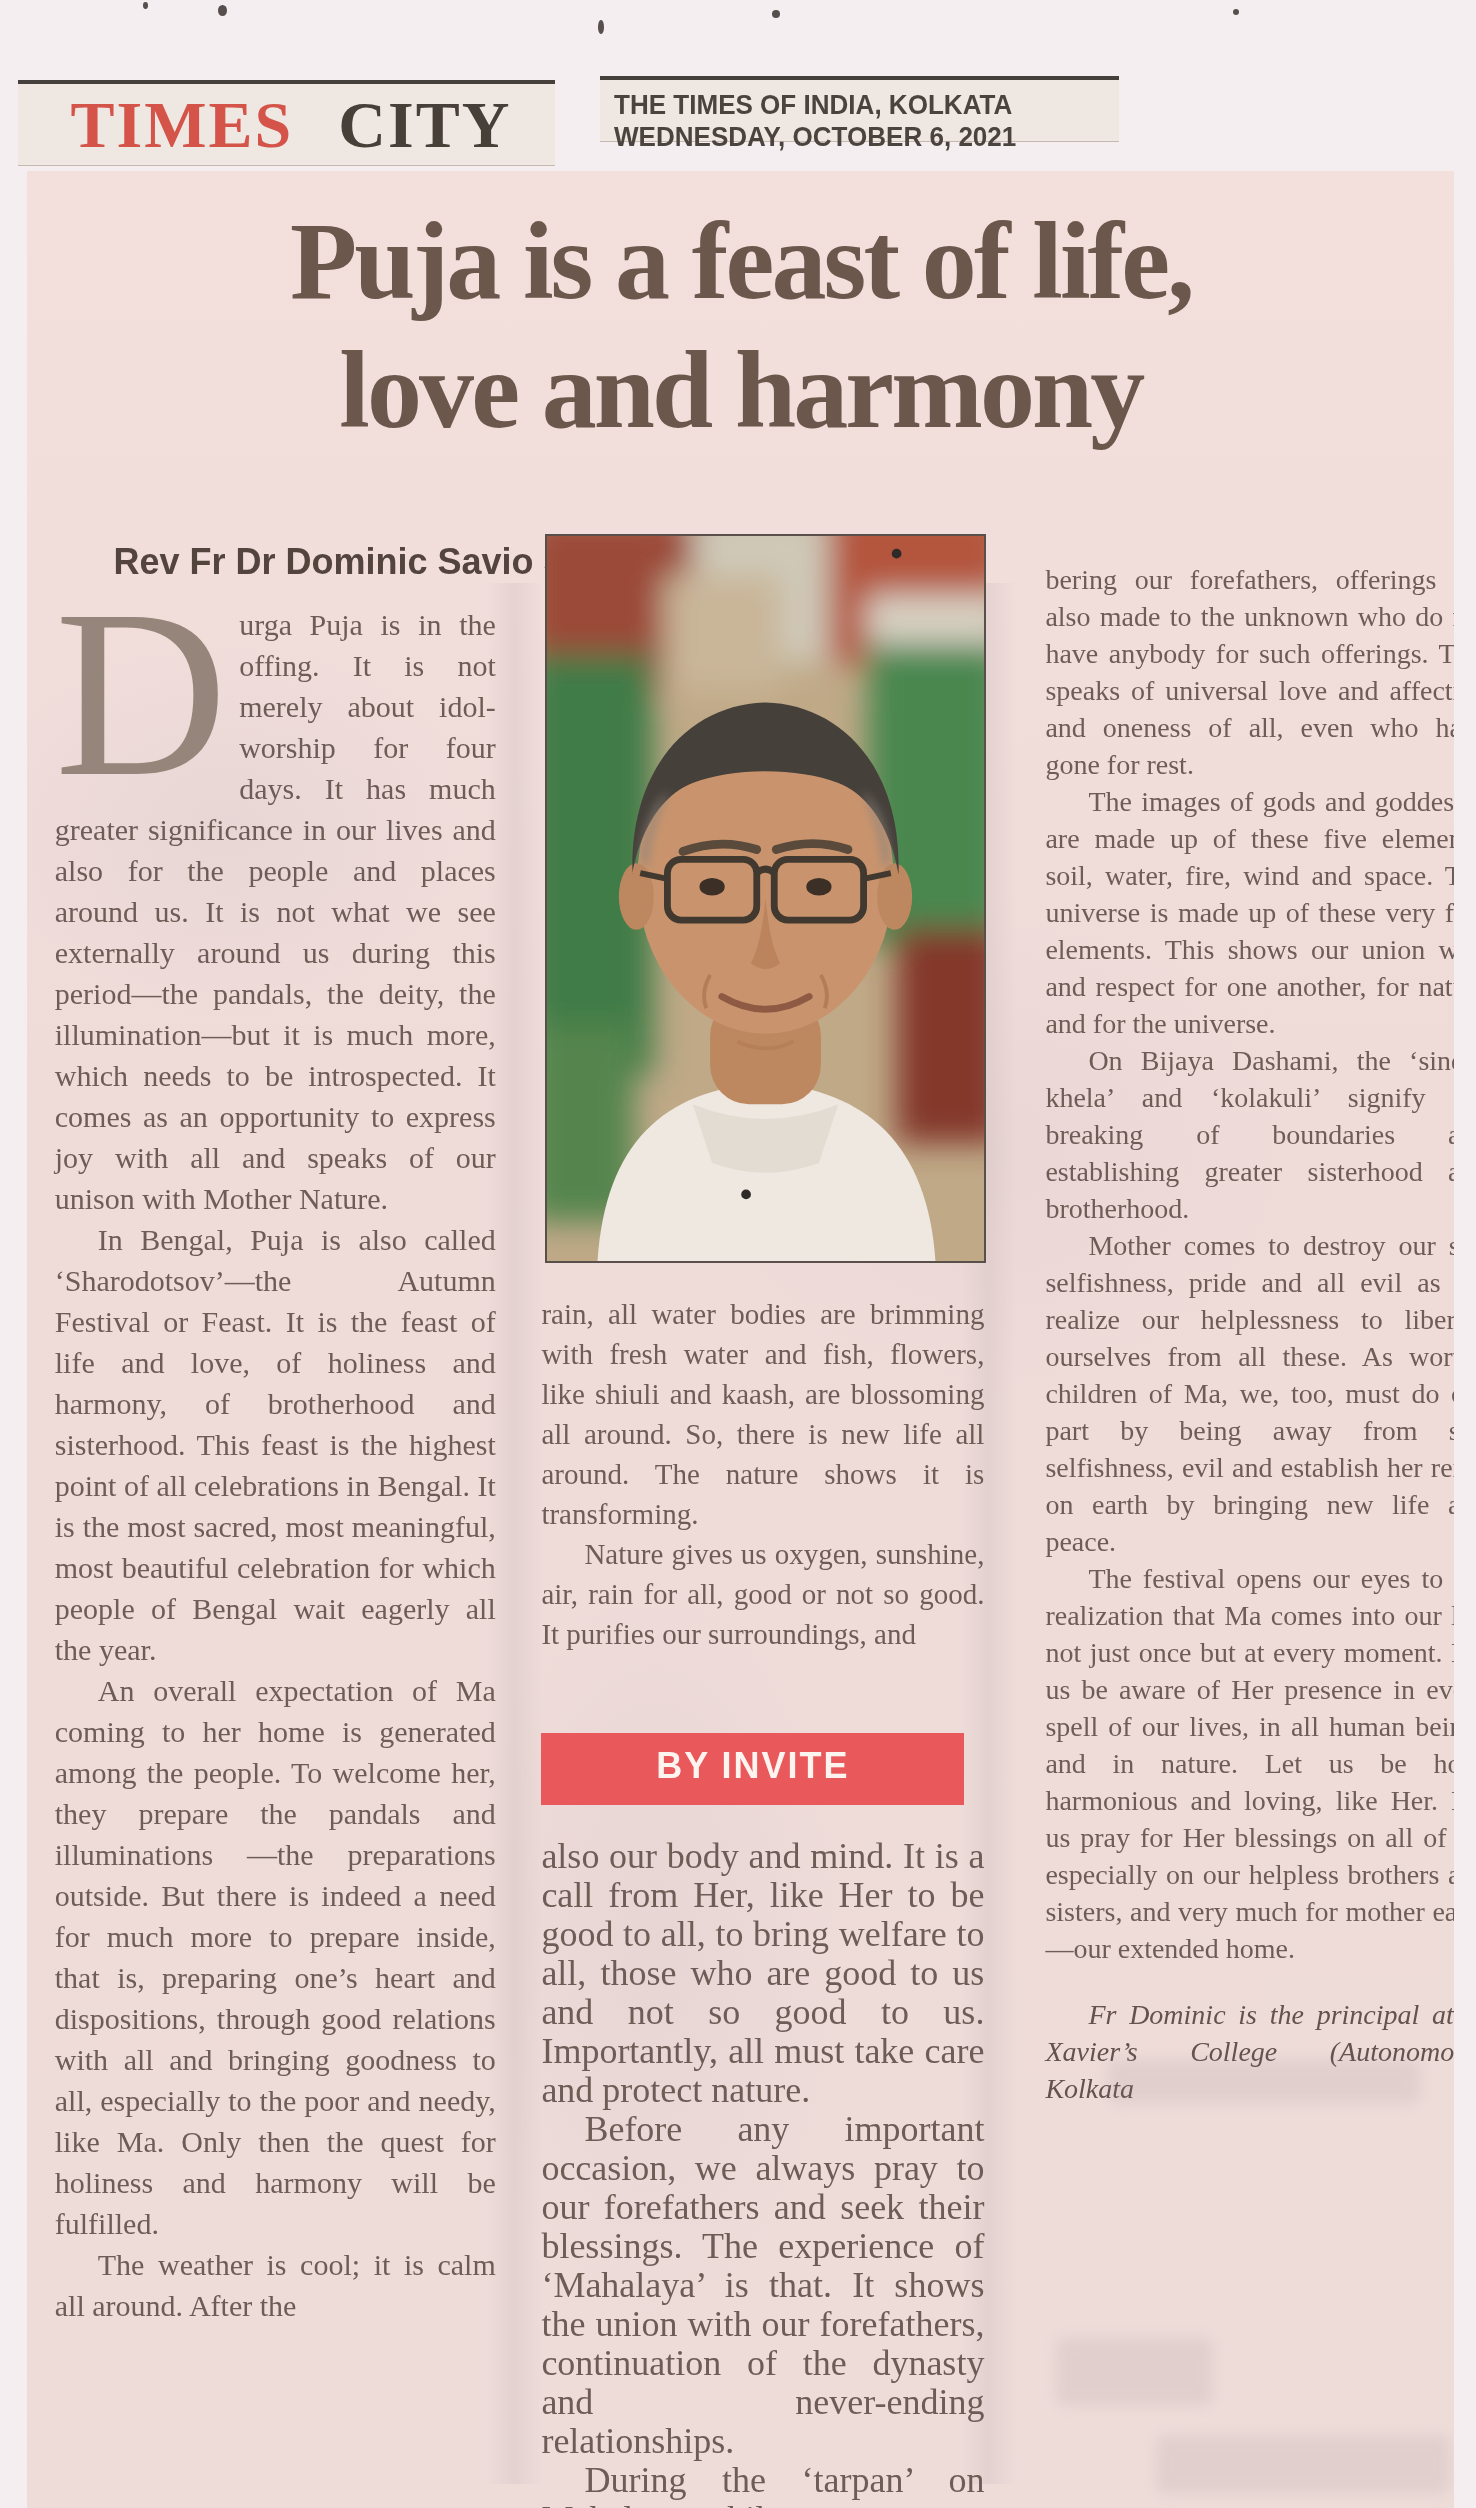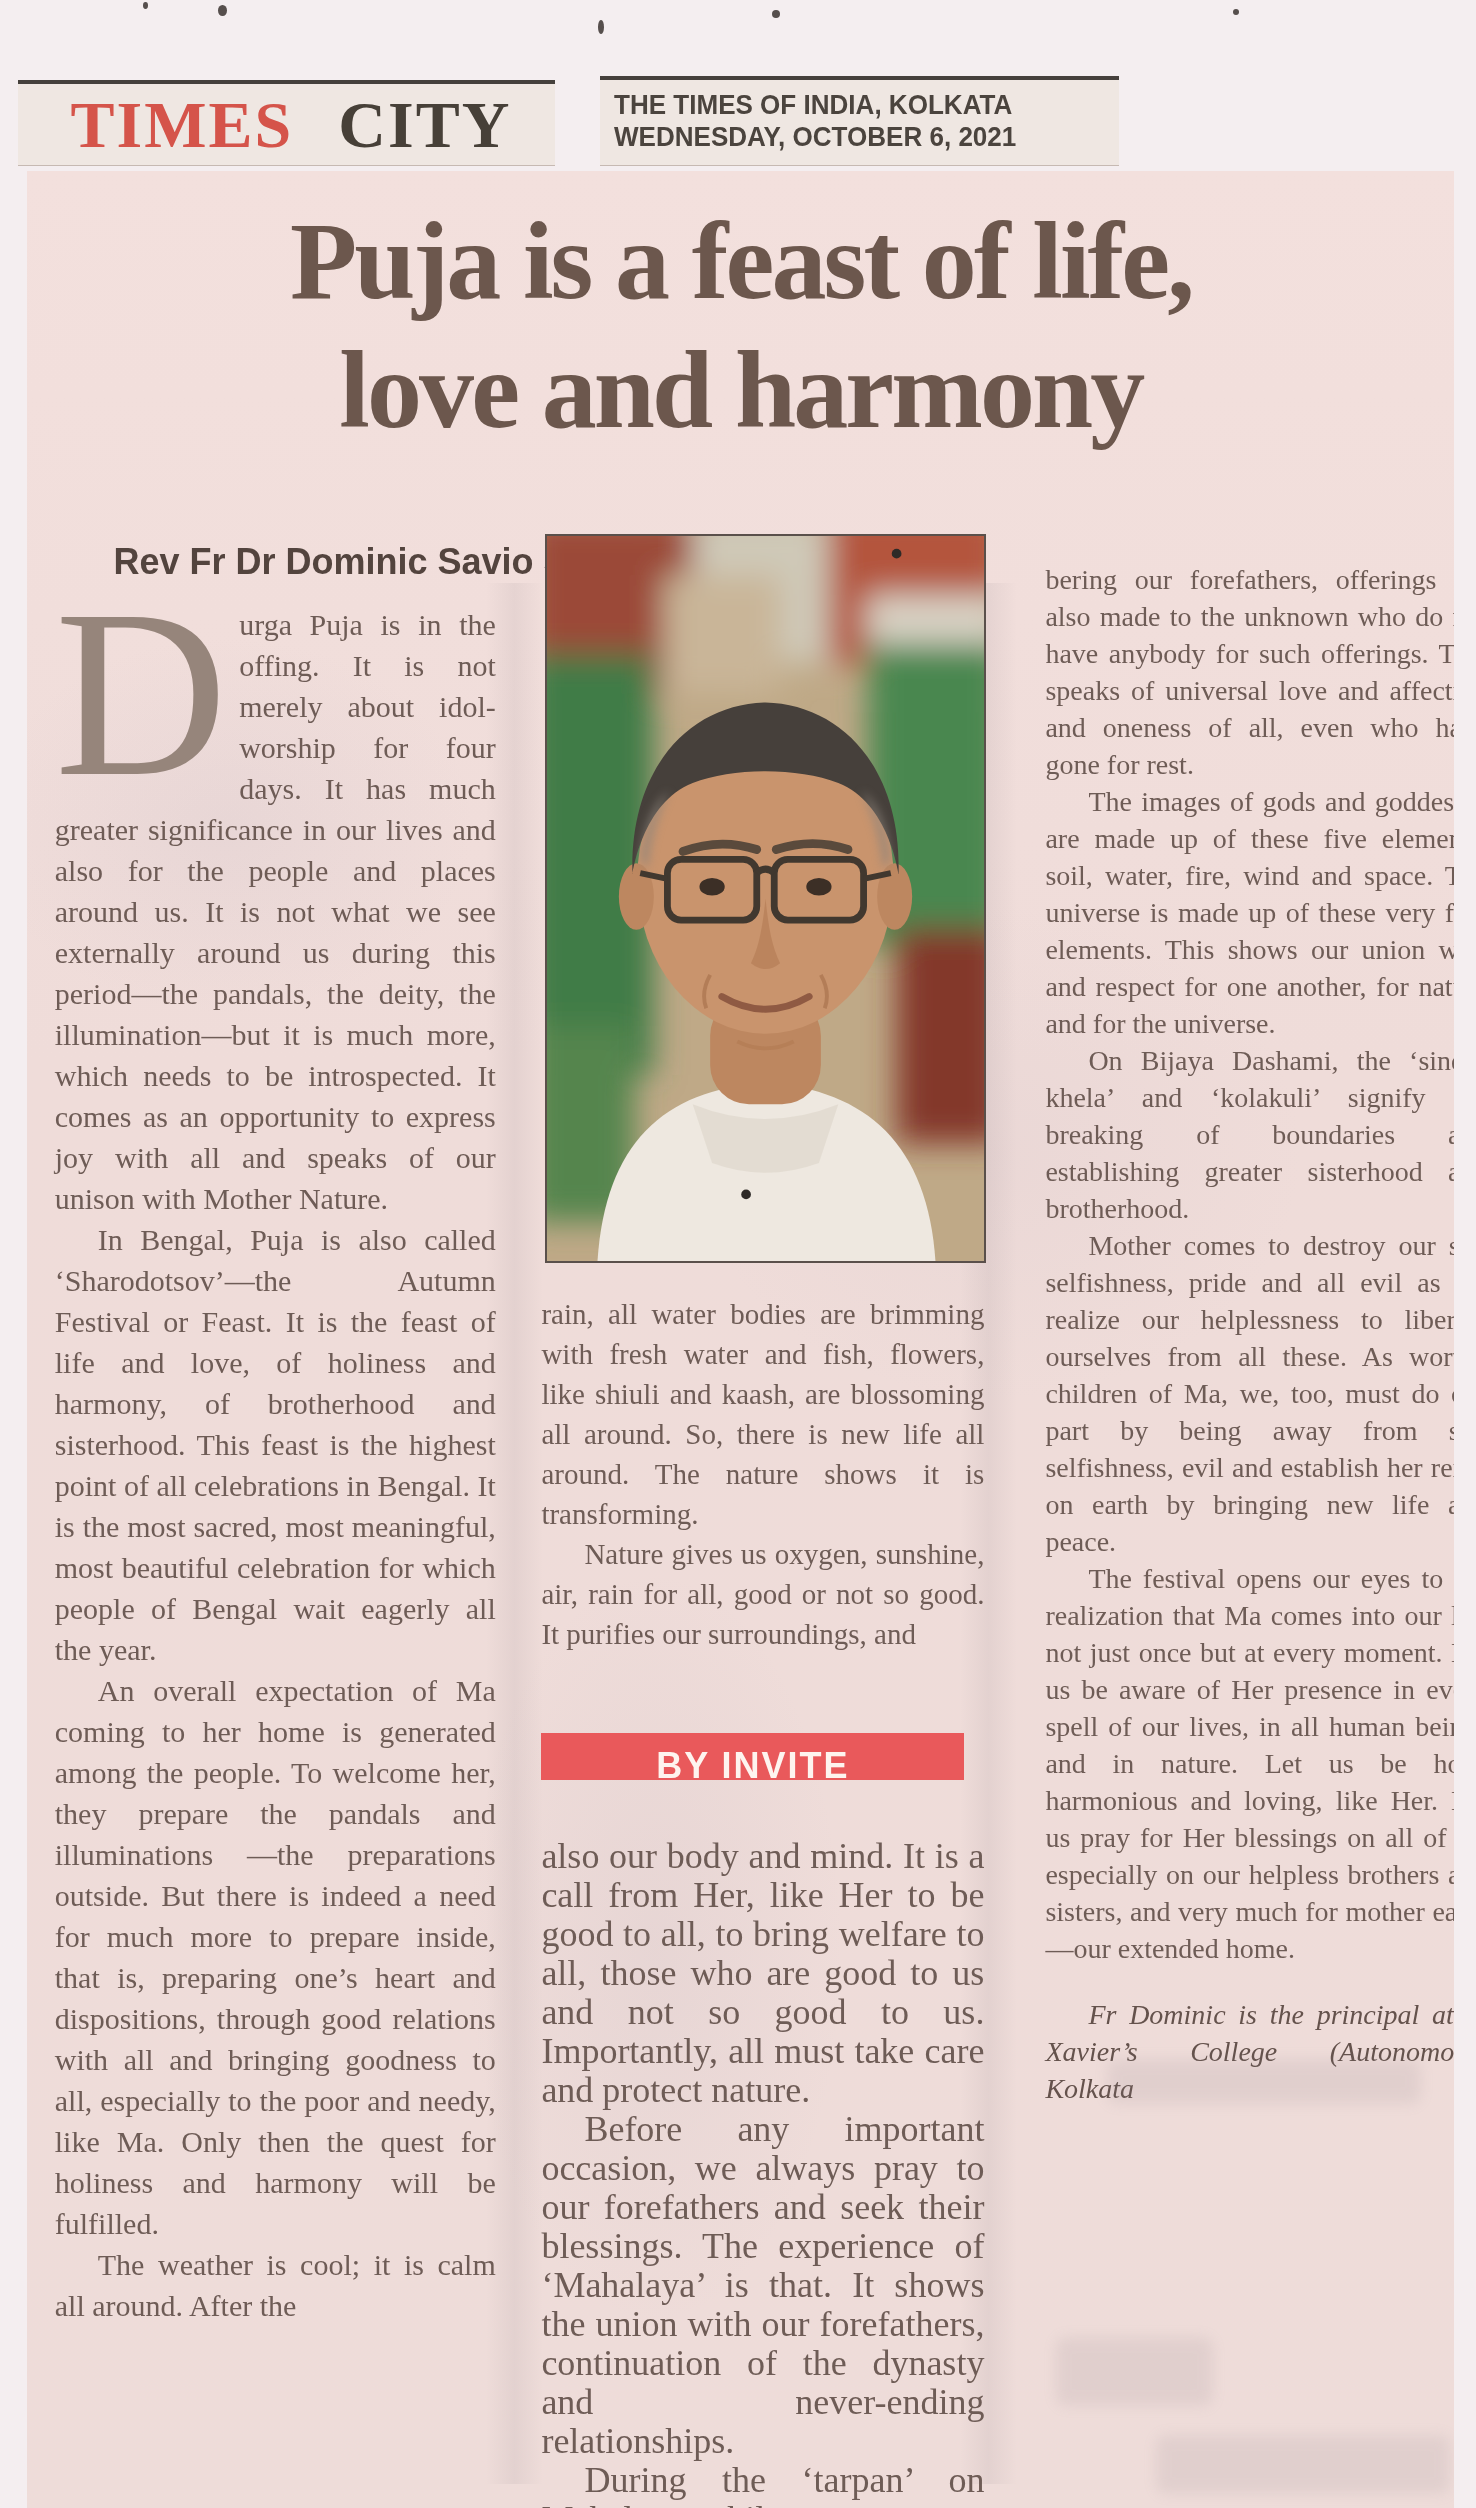--- a/index.html
+++ b/index.html
@@ -17,21 +17,21 @@
     box-sizing:border-box;
   }
   .mast-left{left:17.6px;top:80px;width:537px;height:86px;display:flex;align-items:center;padding-left:53px;}
   .brand-times{
     font-family:"Liberation Serif",serif;font-weight:bold;font-size:66px;color:#d5544a;
     letter-spacing:2px;margin-right:45px;
   }
   .brand-city{
     font-family:"Liberation Serif",serif;font-weight:bold;font-size:66px;color:#474038;letter-spacing:2px;
   }
-  .mast-right{left:600px;top:76px;width:519px;height:90px;padding:8.8px 0 0 13.7px;}
+  .mast-right{left:600px;top:76px;width:519px;height:66px;padding:8.8px 0 0 13.7px;}
   .paper-line{
     font-family:"Liberation Sans",sans-serif;font-weight:bold;font-size:28px;line-height:32px;
     color:#4b443e;transform:scaleX(.93);transform-origin:left;white-space:nowrap;letter-spacing:0;
   }
   
   .clip{
     position:absolute;left:27.4px;top:171px;width:1427px;height:2338px;overflow:hidden;
     background-color:#f1dedb;
     background-image:
       radial-gradient(ellipse 412px 314px at 14% 28%, rgba(188,178,190,.16), transparent 60%),
@@ -58,21 +58,21 @@
   }
   .credit{margin-top:29px !important;font-style:italic;color:#64524c;text-indent:43px;}
   
   .photo{
     position:absolute;left:518px;top:363px;width:441px;height:729px;
     border:2px solid #5a504b;box-sizing:border-box;background:#bfa987;
   }
   .photo svg{display:block;width:100%;height:100%;}
   
   .badge{
-    position:absolute;left:514px;top:1562px;width:423px;height:47px;
+    position:absolute;left:514px;top:1562px;width:423px;height:72px;
     background:#e9595b;color:#fef4ef;text-align:center;line-height:65px;
     font-family:"Liberation Sans",sans-serif;font-weight:bold;font-size:36px;letter-spacing:2px;
   }
   
   .bleed{position:absolute;background:#8a7d85;opacity:.13;filter:blur(6.9px);border-radius:9.8px;}
 </style>
 </head>
 <body>
 
 <div class="speck" style="left:218px;top:4.9px;width:8.8px;height:10.8px;"></div>

